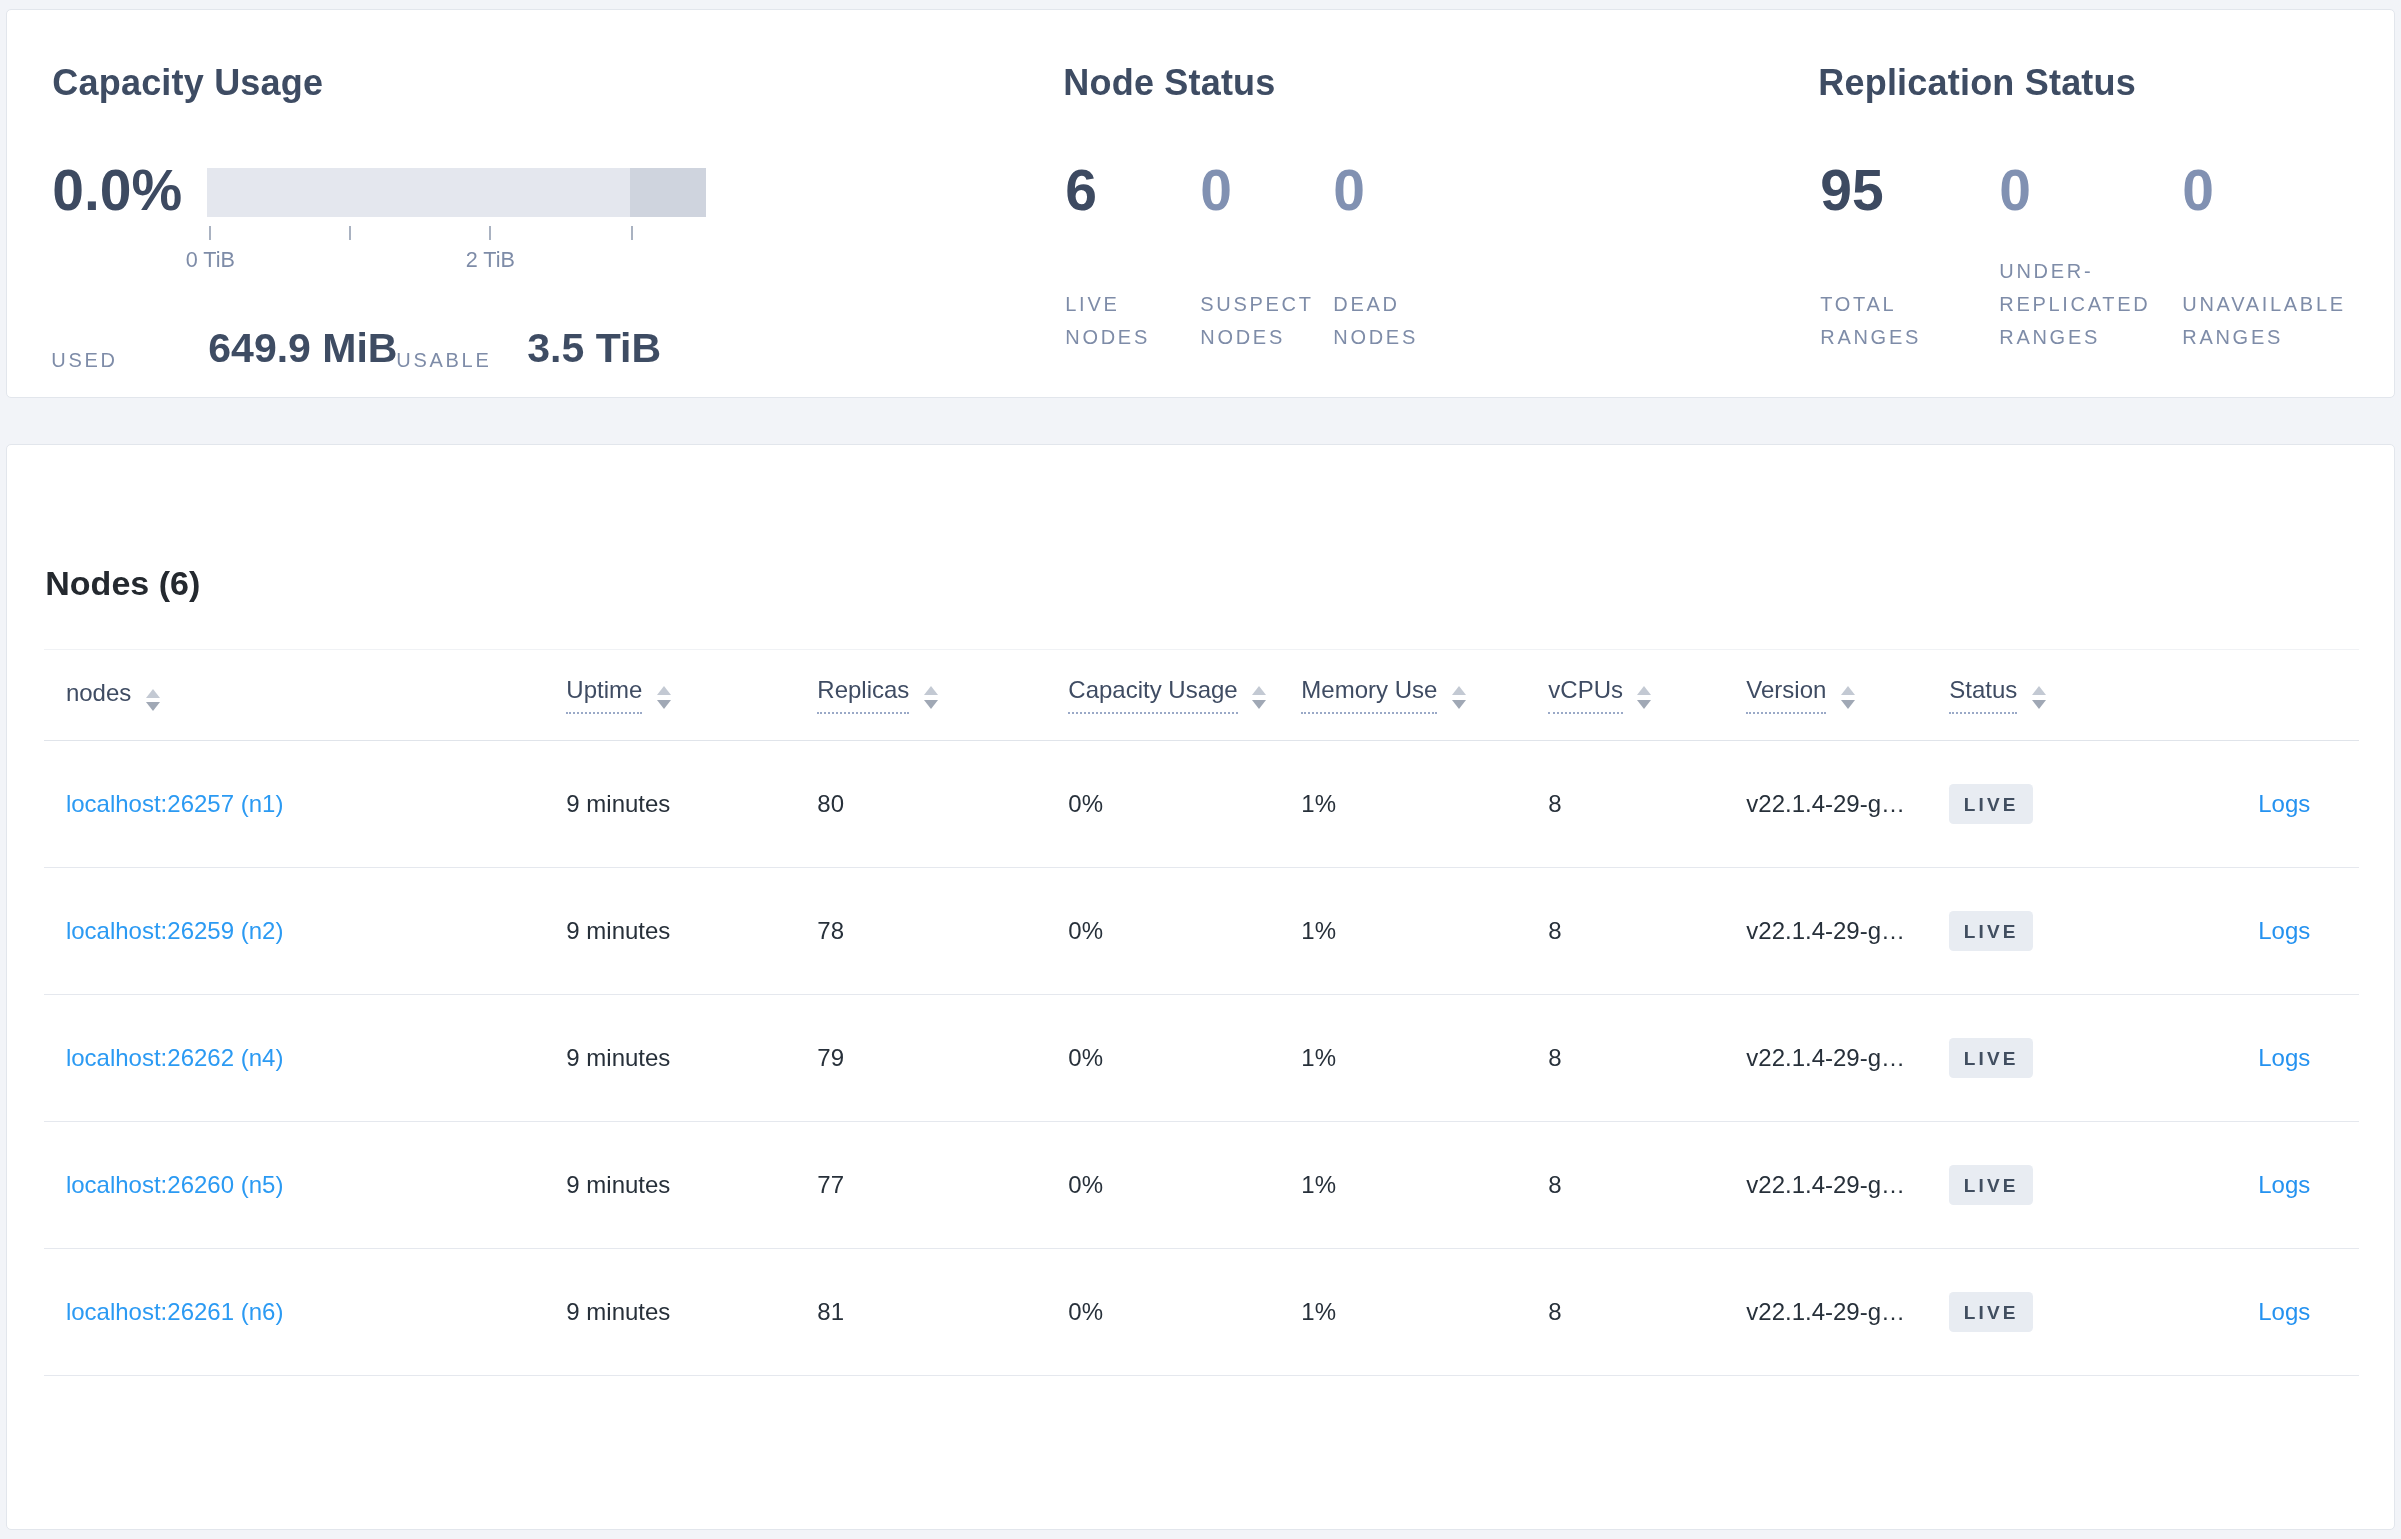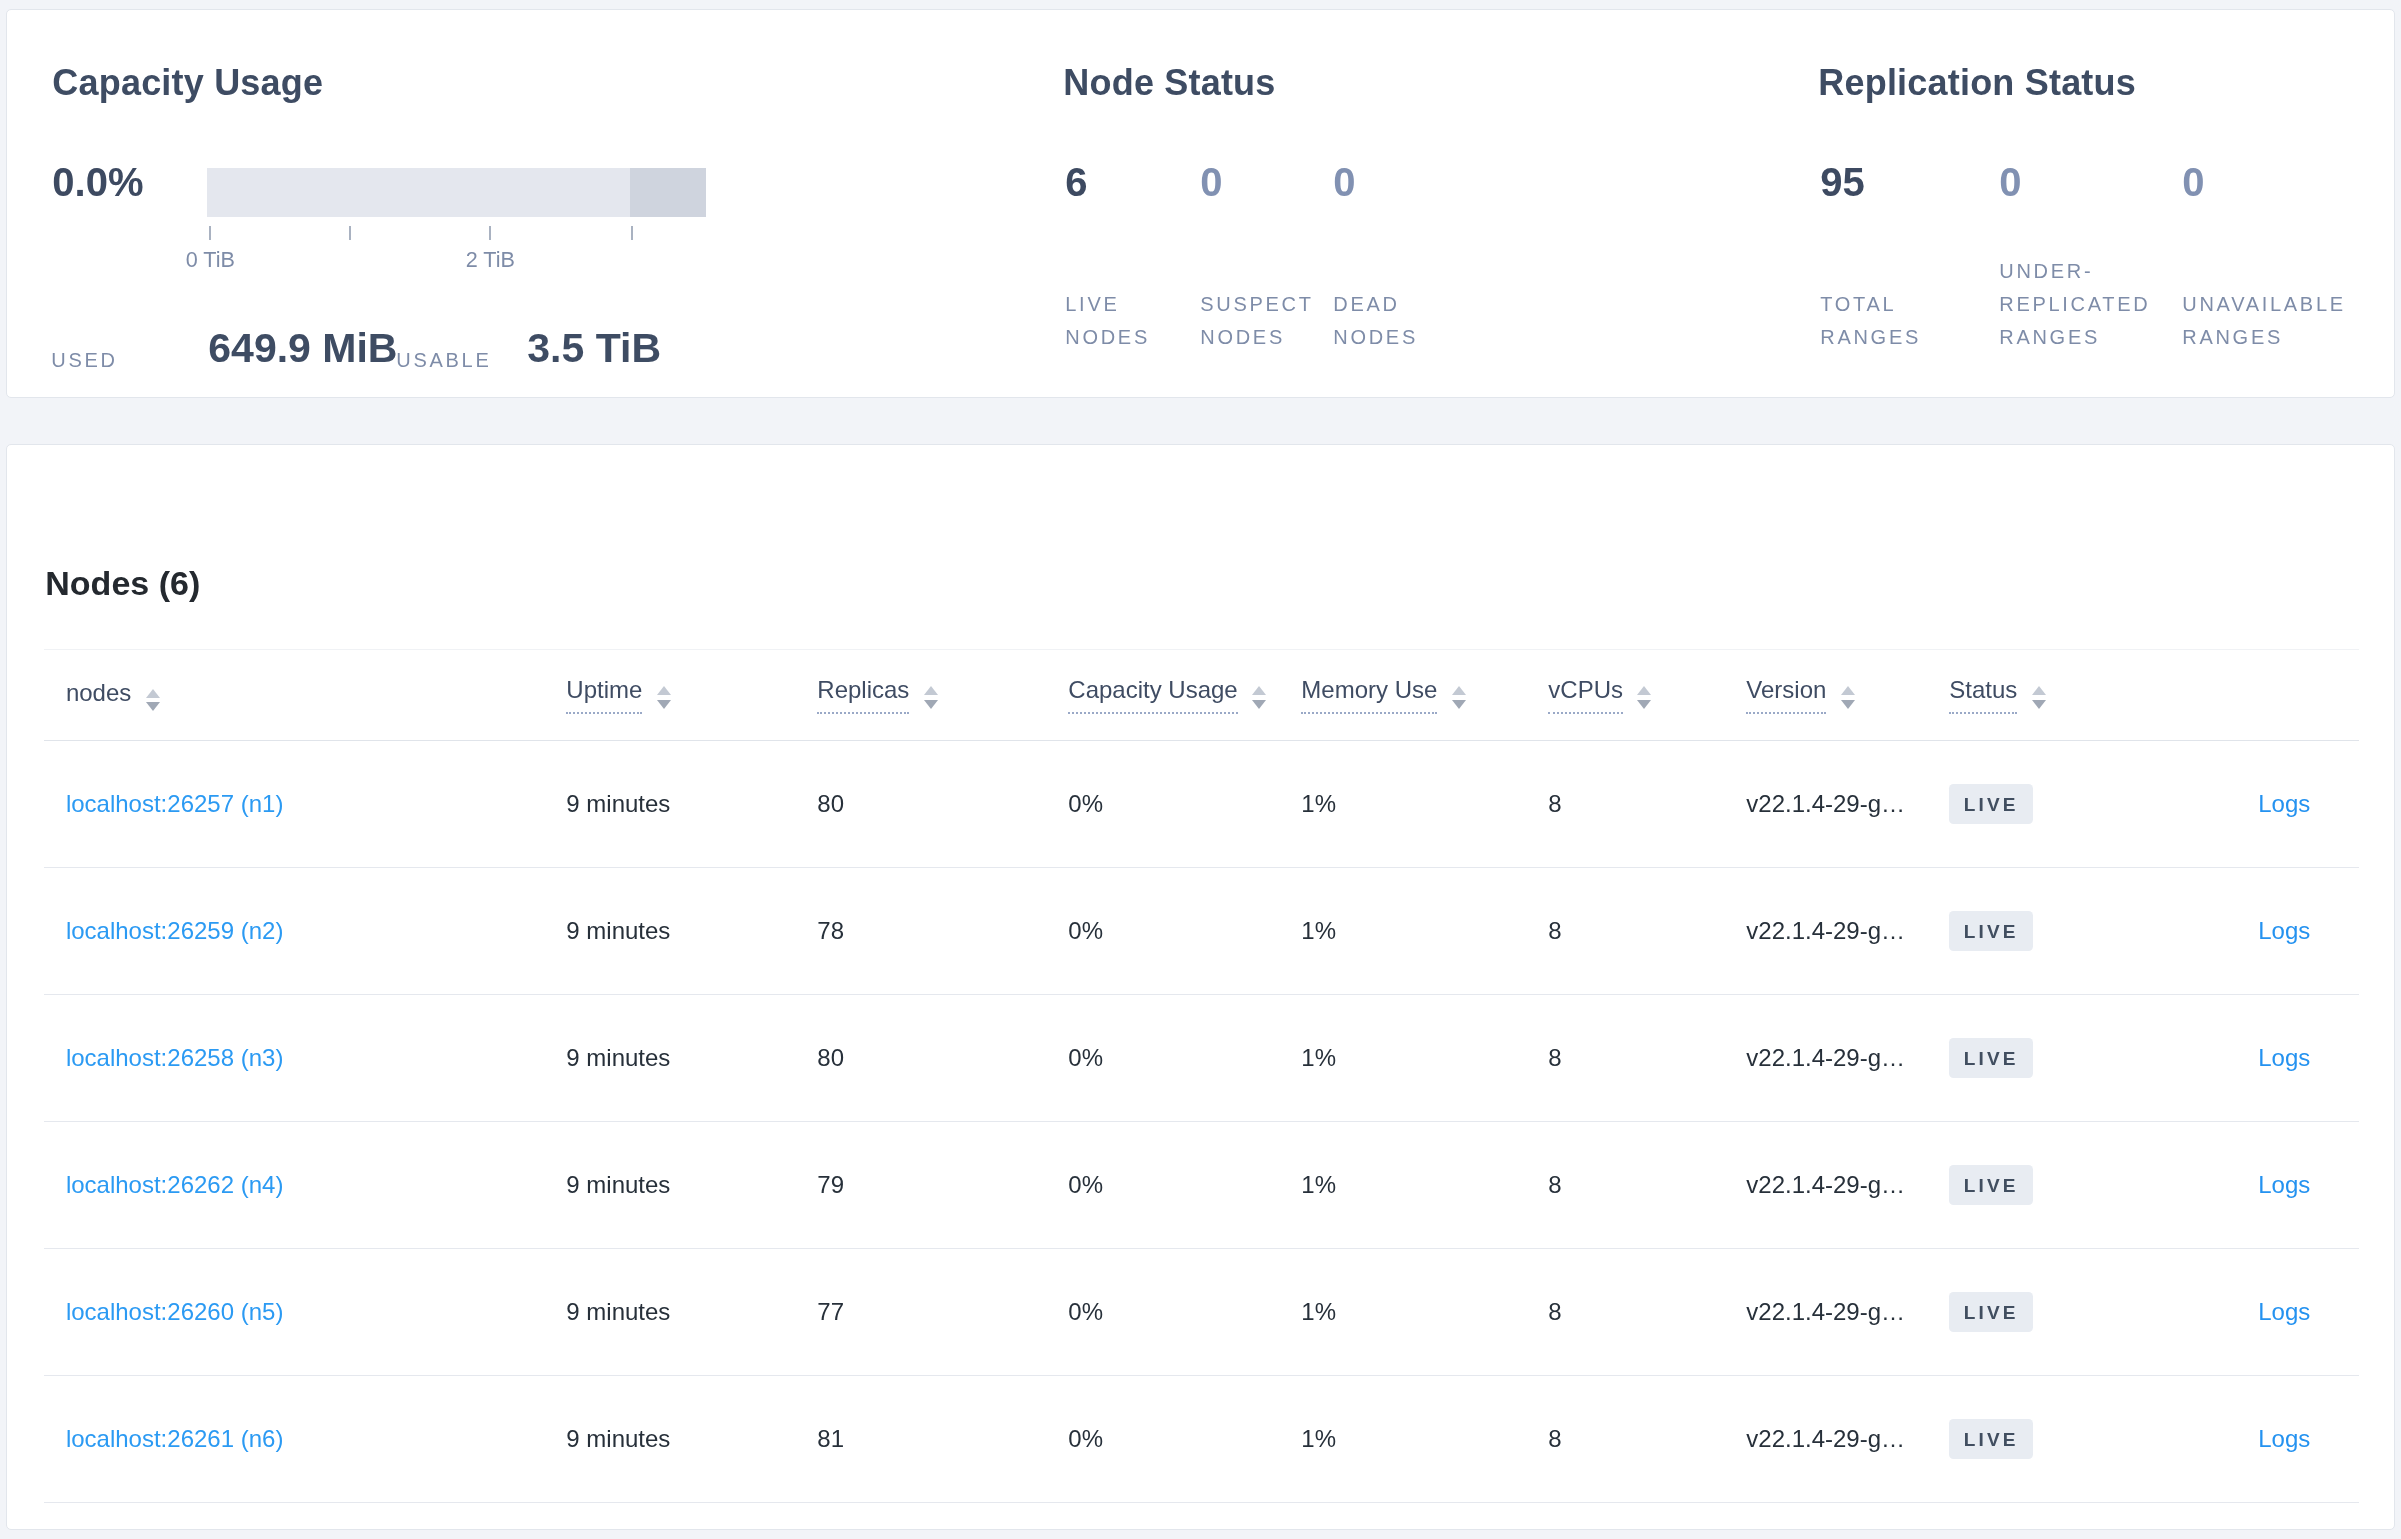--- a/index.html
+++ b/index.html
@@ -4,21 +4,21 @@
 <style>
   * { margin:0; padding:0; box-sizing:border-box; }
   html,body { width:2401px; height:1540px; background:#f2f4f8;
     font-family:"Liberation Sans", sans-serif; color:#27303a; overflow:hidden; }
 
   .card { position:absolute; background:#fff; border:0.9px solid #e2e6ec; border-radius:5px; }
 
   
   #summary-card { left:6.3px; top:9px; width:2389px; height:389px; }
   .sec-title { position:absolute; top:52px; font-size:36px; font-weight:700; color:#3e4c63; letter-spacing:0.2px; }
-  .big-num { position:absolute; top:151px; font-size:40px; font-weight:700; color:#3d4a61; line-height:1.05; }
+  .big-num { position:absolute; top:151px; font-size:57px; font-weight:700; color:#3d4a61; line-height:1.05; }
   .big-num.muted { color:#8191b2; }
   .stat-col { position:absolute; top:0; bottom:0; }
   .stat-col .big-num { left:0; }
   .stat-label { position:absolute; left:0; bottom:43px; font-size:20px; letter-spacing:2.7px;
     color:#7e8ca8; line-height:33px; white-space:pre-line; font-weight:500; }
 
   
   #cap-pct { left:45px; }
   #cap-bar { position:absolute; left:200px; top:158px; width:499px; height:49px; background:#e4e7ee; }
   #cap-bar .bar-end { position:absolute; right:0; top:0; width:76px; height:49px; background:#cfd4de; }
@@ -208,31 +208,20 @@
         <td>9 minutes</td>
         <td>78</td>
         <td>0%</td>
         <td>1%</td>
         <td>8</td>
         <td>v22.1.4-29-g…</td>
         <td><span class="status-badge">LIVE</span></td>
         <td class="logs-cell"><a href="#" class="logs-link">Logs</a></td>
       </tr>
       <tr>
-        <td><a href="#" class="node-link">localhost:26258 (n3)</a></td>
-        <td>9 minutes</td>
-        <td>80</td>
-        <td>0%</td>
-        <td>1%</td>
-        <td>8</td>
-        <td>v22.1.4-29-g…</td>
-        <td><span class="status-badge">LIVE</span></td>
-        <td class="logs-cell"><a href="#" class="logs-link">Logs</a></td>
-      </tr>
-      <tr>
         <td><a href="#" class="node-link">localhost:26262 (n4)</a></td>
         <td>9 minutes</td>
         <td>79</td>
         <td>0%</td>
         <td>1%</td>
         <td>8</td>
         <td>v22.1.4-29-g…</td>
         <td><span class="status-badge">LIVE</span></td>
         <td class="logs-cell"><a href="#" class="logs-link">Logs</a></td>
       </tr>

